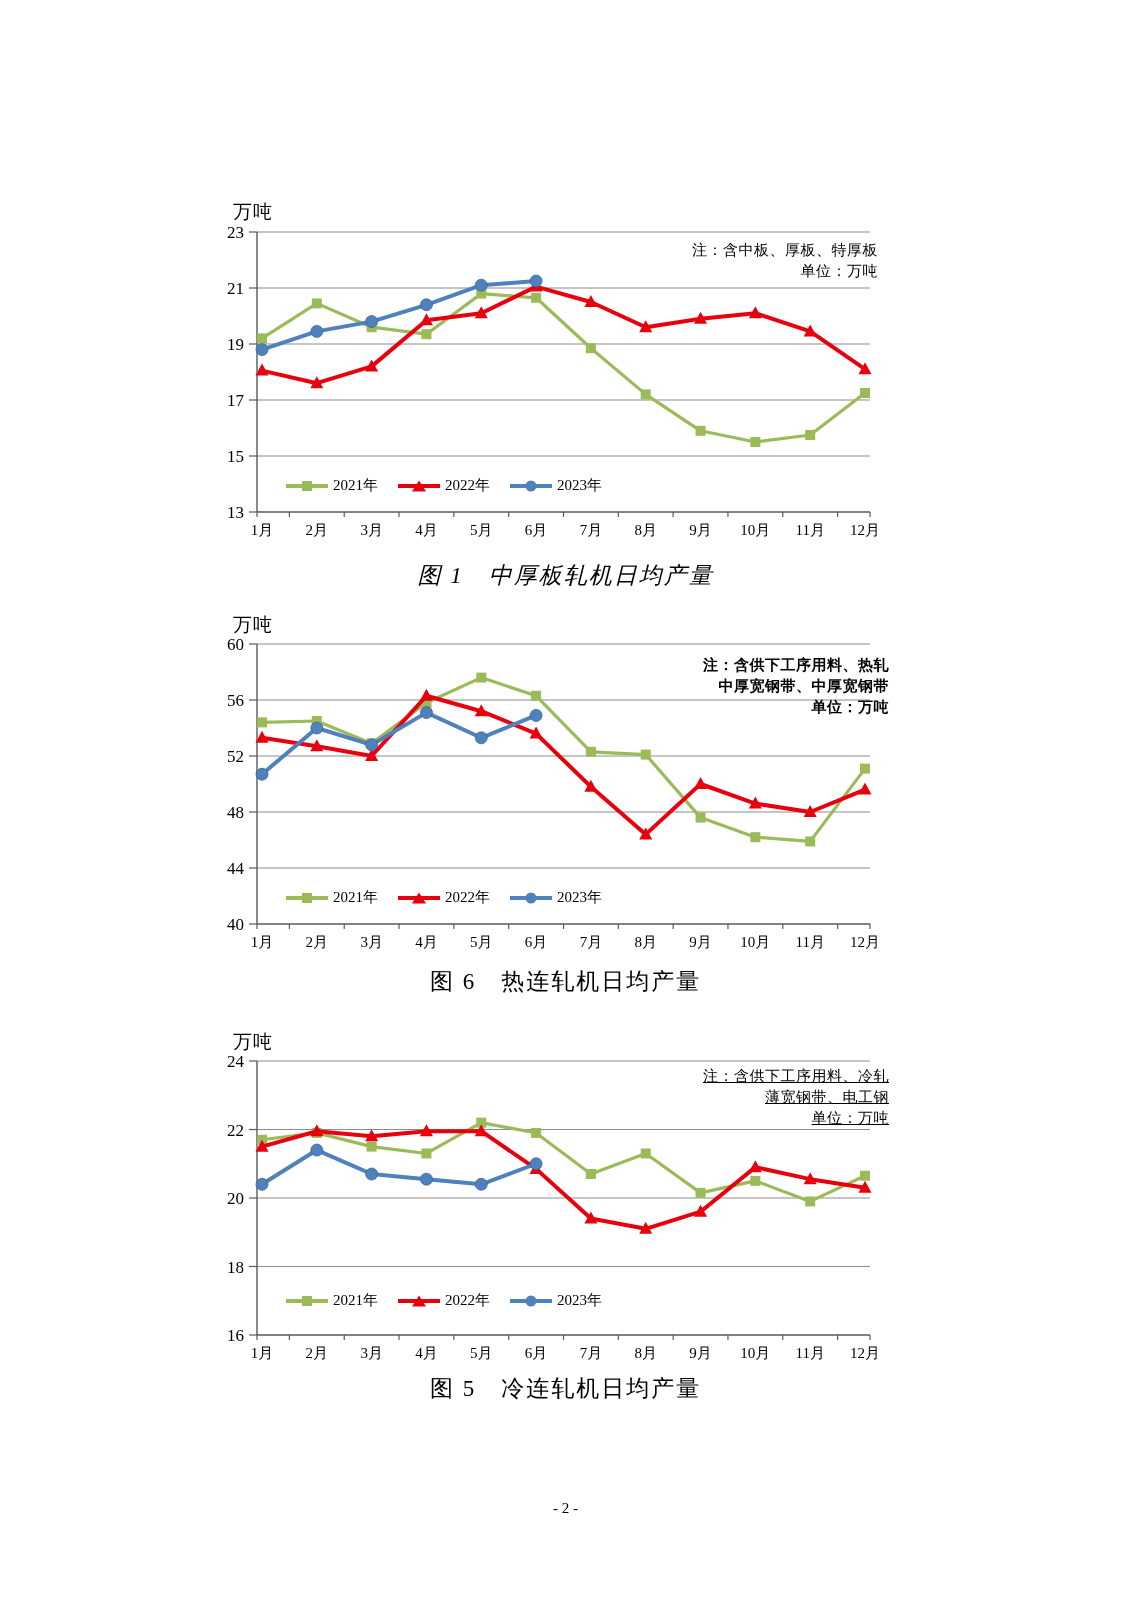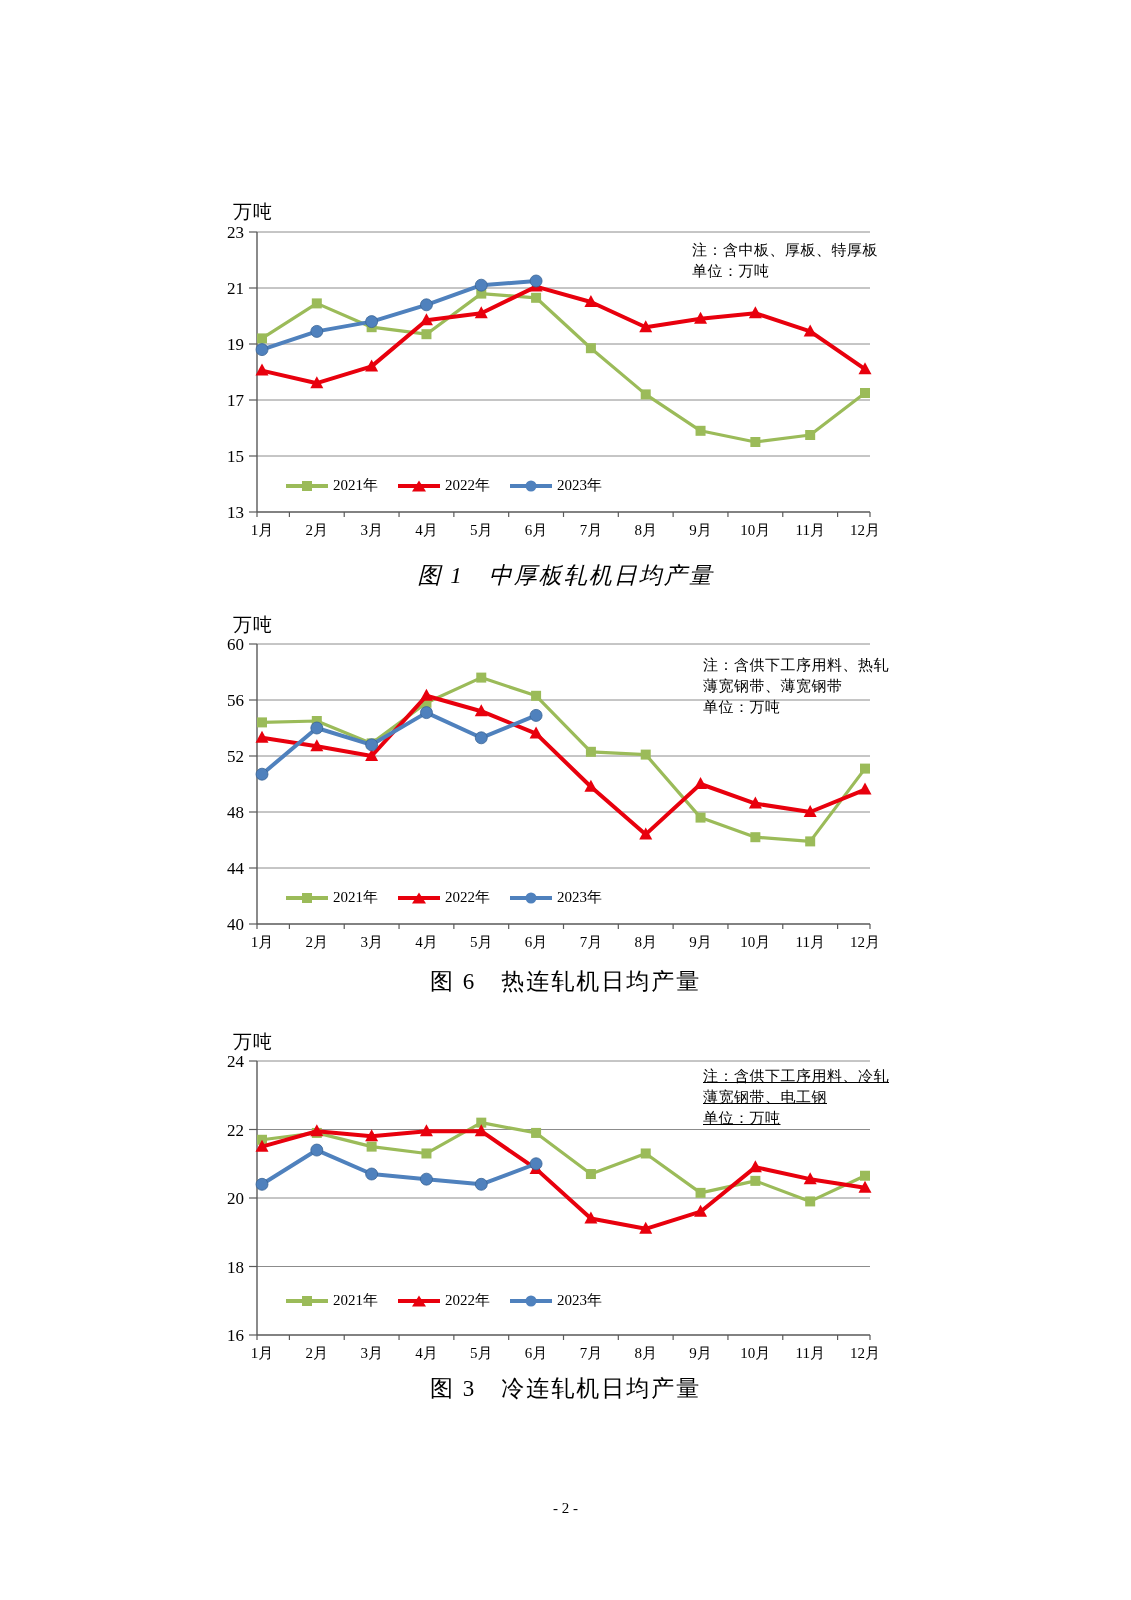--- a/index.html
+++ b/index.html
@@ -4,21 +4,21 @@
 <style>
   html,body{margin:0;padding:0;background:#ffffff;}
   body{
     width:1131px;height:1600px;position:relative;overflow:hidden;
     font-family:"Liberation Serif","DejaVu Serif",serif;color:#000;
   }
   .abs{position:absolute;}
   #charts-svg{position:absolute;left:0;top:0;width:1131px;height:1600px;}
   .unit-label{font-size:19px;letter-spacing:1px;}
   .note{font-size:15px;line-height:21px;letter-spacing:0.5px;}
-  .note div{white-space:nowrap;}
+  .note div{white-space:nowrap;text-align:right;}
   .chart-title{width:1131px;text-align:center;font-size:23px;letter-spacing:2px;}
   .legend{display:flex;align-items:center;gap:20px;}
   .legend-item{display:flex;align-items:center;gap:5px;text-align:center;}
   .lg-line{width:42px;height:4px;position:relative;display:inline-block;}
   .lg-marker{position:absolute;left:50%;top:50%;transform:translate(-50%,-50%);}
   .lg-marker.square{width:10px;height:10px;}
   .lg-marker.circle{width:11px;height:11px;border-radius:50%;}
   .lg-marker.triangle{width:0;height:0;border-left:7px solid transparent;border-right:7px solid transparent;border-bottom:11px solid #f00;background:transparent !important;}
   .lg-label{font-size:15px;}
   .page-footer{width:1131px;text-align:center;font-size:15px;}
@@ -278,23 +278,23 @@
   <div class="legend-item">
     <span class="lg-line" style="background: rgb(79, 129, 189);">
         <span class="lg-marker circle" style="background: rgb(79, 129, 189);"></span>
       </span>
     <span class="lg-label">2023年</span>
   </div>
 </div>
 <div class="abs chart-title" style="top:560px;font-style:italic;">图 1　中厚板轧机日均产量</div>
 
 <div class="abs unit-label" style="left:233px;top:612px;">万吨</div>
-<div class="abs note" style="left:703px;top:655px;">
+<div class="abs note" style="left:703px;top:655px;font-weight:bold;">
   <div>注：含供下工序用料、热轧</div>
-  <div>薄宽钢带、薄宽钢带</div>
+  <div>中厚宽钢带、中厚宽钢带</div>
   <div>单位：万吨</div>
 </div>
 <div class="abs legend" style="left:286px;top:888px;">
   <div class="legend-item">
     <span class="lg-line" style="background: rgb(155, 187, 89);">
         <span class="lg-marker square" style="background: rgb(155, 187, 89);"></span>
       </span>
     <span class="lg-label">2021年</span>
   </div>
   <div class="legend-item">
@@ -331,15 +331,15 @@
       </span>
     <span class="lg-label">2022年</span>
   </div>
   <div class="legend-item">
     <span class="lg-line" style="background: rgb(79, 129, 189);">
         <span class="lg-marker circle" style="background: rgb(79, 129, 189);"></span>
       </span>
     <span class="lg-label">2023年</span>
   </div>
 </div>
-<div class="abs chart-title" style="top:1373px;">图 3　冷连轧机日均产量</div>
+<div class="abs chart-title" style="top:1373px;">图 5　冷连轧机日均产量</div>
 
 <div class="abs page-footer" style="top:1500px;">- 2 -</div>
 
 </body></html>

